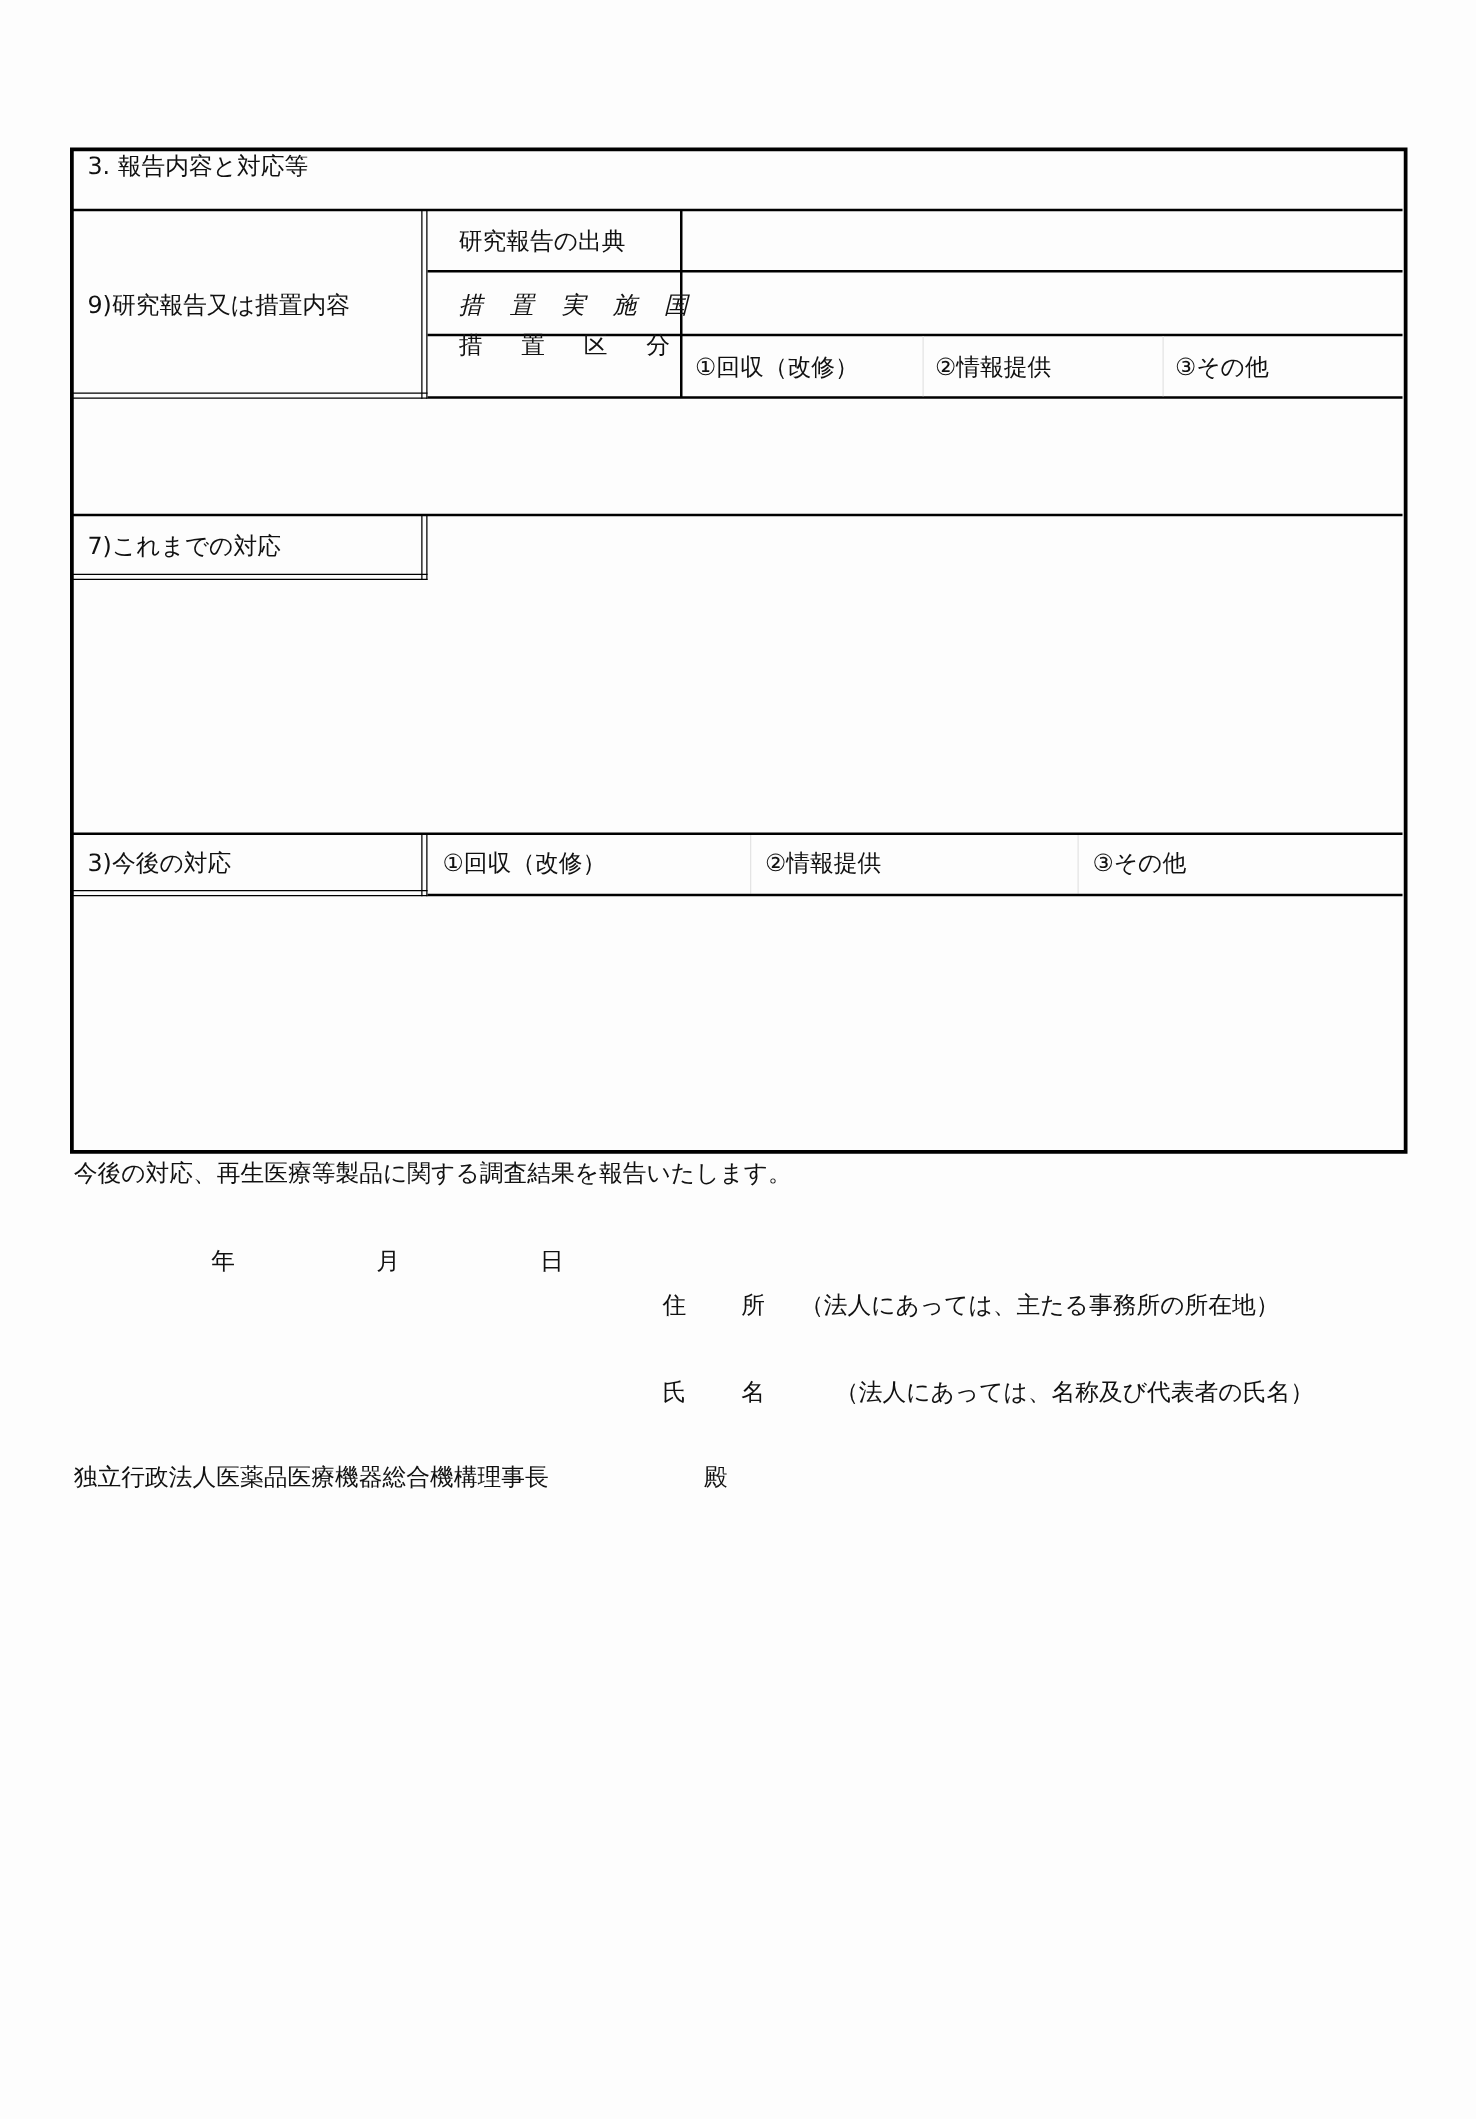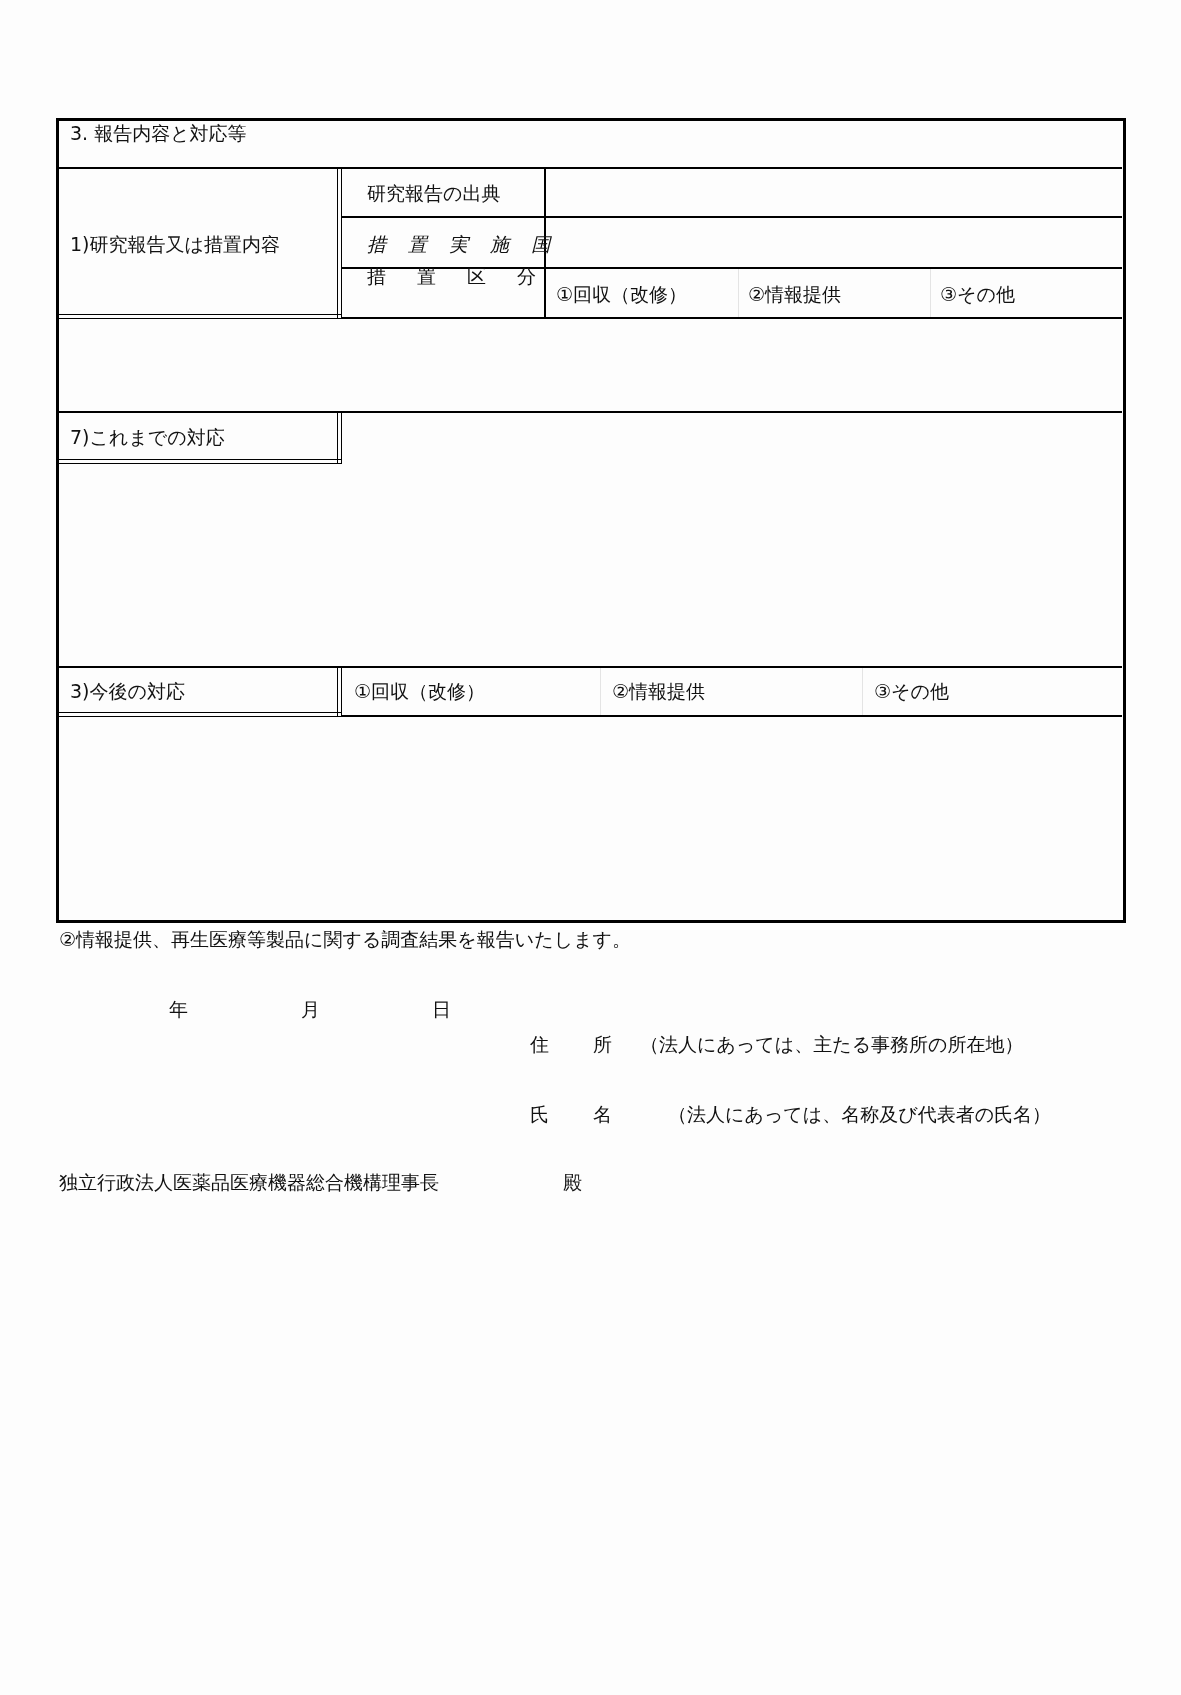--- a/index.html
+++ b/index.html
@@ -68,21 +68,21 @@
 </head>
 <body>
 
 <div class="frame"></div>
 
 <div class="txt" style="left:70px; top:122px;">3. 報告内容と対応等</div>
 <div class="hline" style="left:57px; top:167px; width:1065px;"></div>
 
 <div class="dbl-right" style="left:337px; top:168px; height:151px;"></div>
 <div class="dbl-bottom" style="left:57px; top:314px; width:285px;"></div>
-<div class="txt" style="left:70px; top:233px;">1)研究報告又は措置内容</div>
+<div class="txt" style="left:70px; top:233px;">9)研究報告又は措置内容</div>
 
 <div class="vline" style="left:544px; top:168px; height:150px;"></div>
 <div class="hline" style="left:342px; top:216px; width:780px;"></div>
 <div class="hline" style="left:342px; top:267px; width:780px;"></div>
 <div class="hline" style="left:342px; top:317px; width:780px;"></div>
 
 <div class="txt" style="left:367px; top:182px;">研究報告の出典</div>
 <div class="abs" style="left:546px; top:169px; width:574px; height:46px;"></div>
 
 <div class="txt spaced" style="left:367px; top:233px;">措 置 実 施 国</div>
@@ -114,21 +114,21 @@
 <div class="faint" style="left:600px; top:668px; height:47px;"></div>
 <div class="faint" style="left:862px; top:668px; height:47px;"></div>
 
 <div class="txt" style="left:354px; top:680px;">①回収（改修）</div>
 <div class="txt" style="left:612px; top:680px;">②情報提供</div>
 <div class="txt" style="left:874px; top:680px;">③その他</div>
 <div class="hline" style="left:342px; top:715px; width:780px;"></div>
 
 <div class="abs" style="left:59px; top:718px; width:1061px; height:198px;"></div>
 
-<div class="txt" style="left:59px; top:928px;">②情報提供、再生医療等製品に関する調査結果を報告いたします。</div>
+<div class="txt" style="left:59px; top:928px;">今後の対応、再生医療等製品に関する調査結果を報告いたします。</div>
 
 <div class="txt" style="left:169px; top:998px;">年</div>
 <div class="txt" style="left:301px; top:998px;">月</div>
 <div class="txt" style="left:432px; top:998px;">日</div>
 
 <div class="txt" style="left:530px; top:1033px;">住</div>
 <div class="txt" style="left:593px; top:1033px;">所</div>
 <div class="txt" style="left:640px; top:1033px;">（法人にあっては、主たる事務所の所在地）</div>
 
 <div class="txt" style="left:530px; top:1103px;">氏</div>

